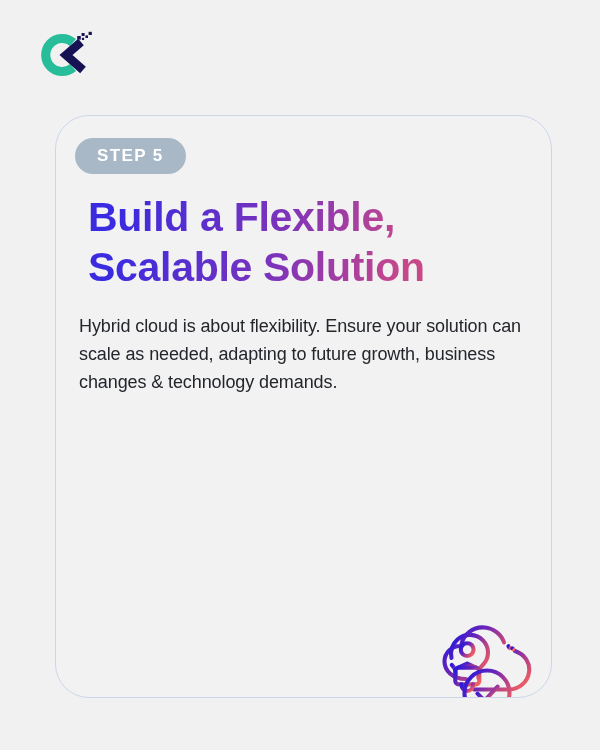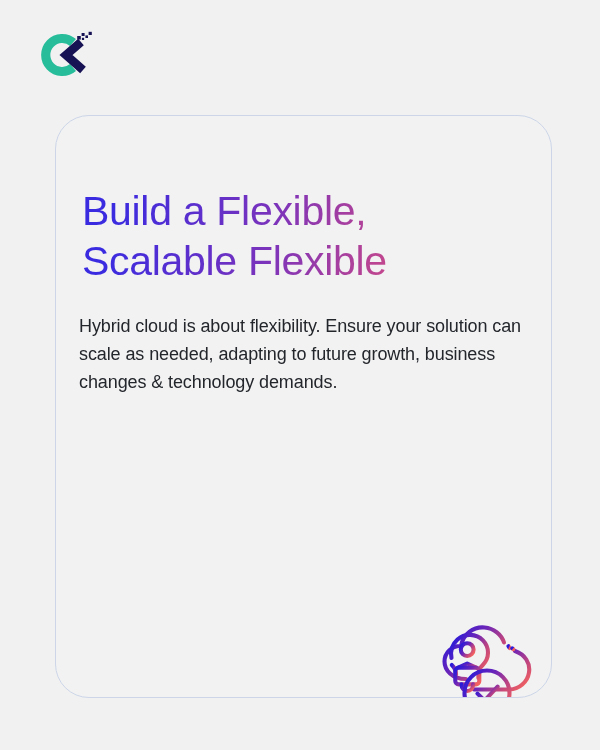--- a/index.html
+++ b/index.html
@@ -53,23 +53,23 @@
     line-height: 1;
     display: inline-block;
   }
 
   
   #card-heading {
     position: absolute;
     left: 22px;
     top: 66px;
     width: 420px;
-    margin: 4px;
+    margin: 10px;
     font-size: 41px;
-    font-weight: normal;
+    font-weight: bold;
     line-height: 1.23;
     letter-spacing: -0.3px;
     background: linear-gradient(100deg, #3a2be0 0%, #3a2be0 8%, #7b33bb 45%, #c0468f 72%, #e0546e 100%);
     -webkit-background-clip: text;
     background-clip: text;
     color: transparent;
     -webkit-text-fill-color: transparent;
   }
   #card-heading .hline { display: block; }
 
@@ -110,24 +110,25 @@
       <rect x="48.6" y="3.0" width="3.0" height="3.0"></rect>
       <rect x="52.4" y="5.4" width="2.6" height="2.6"></rect>
       <rect x="55.6" y="1.8" width="3.2" height="3.2"></rect>
       <rect x="48.9" y="7.8" width="2.2" height="2.2"></rect>
     </g>
   </svg>
 </div>
 
 <div id="step-card">
 
+  <div id="step-badge">STEP 5</div>
 
   <h1 id="card-heading">
     <span class="hline">Build a Flexible,</span>
-    <span class="hline">Scalable Flexible</span>
+    <span class="hline">Scalable Solution</span>
   </h1>
 
   <p id="card-body">Hybrid cloud is about flexibility. Ensure your solution can scale as needed, adapting to future growth, business changes &amp; technology demands.</p>
 
   <div id="illustration">
     <svg viewBox="0 0 145 112" width="145" height="112" aria-hidden="true">
       <defs>
         <linearGradient id="illoGrad" x1="0" y1="0.15" x2="1" y2="0.85">
           <stop offset="0%" stop-color="#2a1ad8"></stop>
           <stop offset="40%" stop-color="#6b25b8"></stop>

